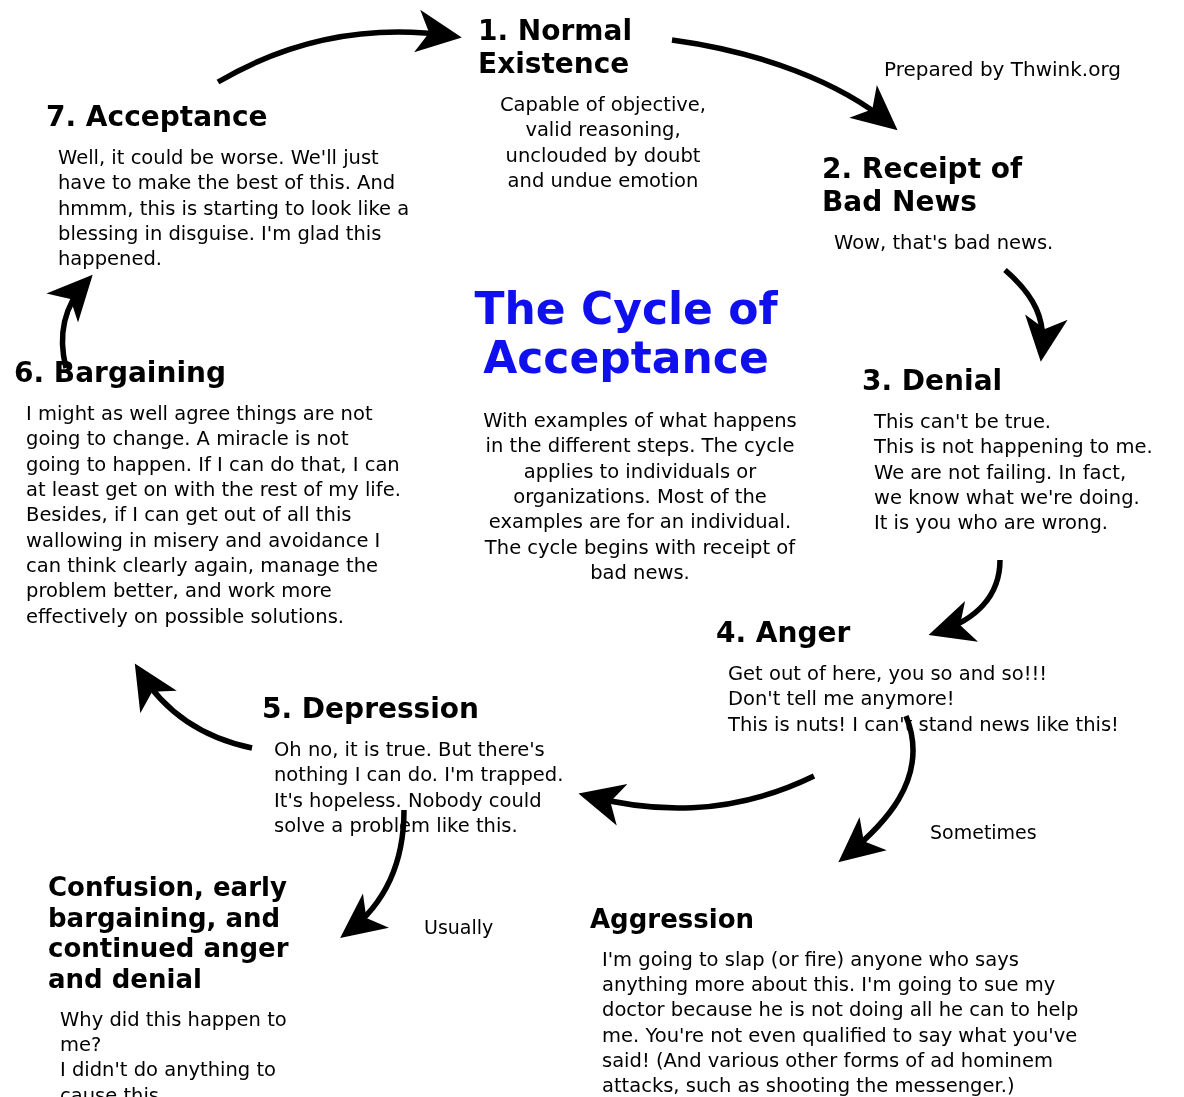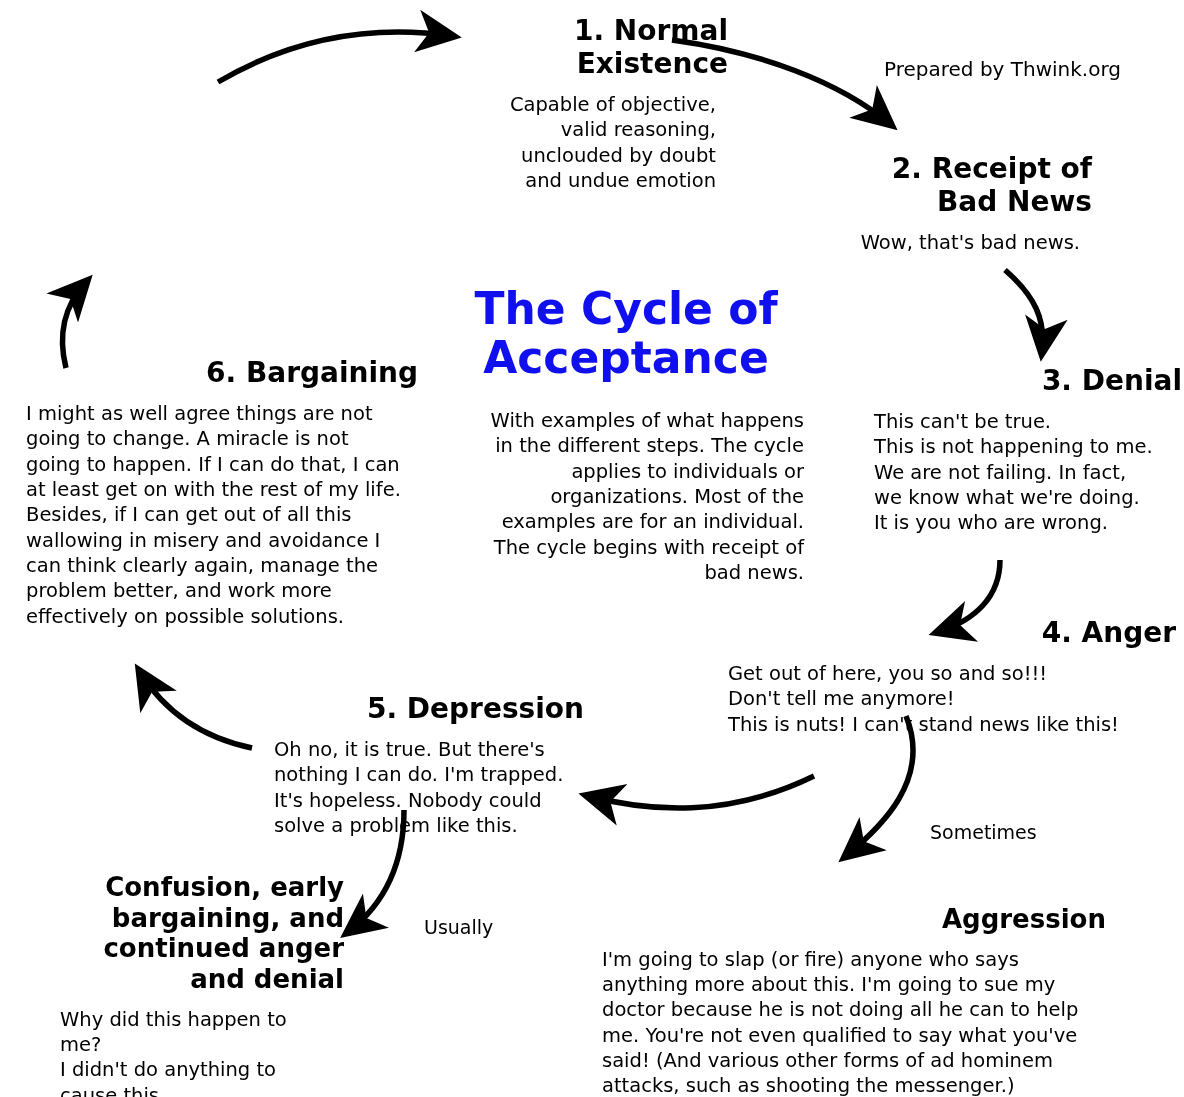--- a/index.html
+++ b/index.html
@@ -35,21 +35,21 @@
     margin: 0 0 4px 0;
   }
   .body-text {
     font-size: 19.5px;
     line-height: 1.30;
     margin: 12px;
     white-space: pre-line;
   }
   .h-lg { font-size: 28px; }
   .h-md { font-size: 26px; }
-  .center { text-align: right; }
+  .center { text-align: left; }
   .title {
     color: #1010ee;
     font-weight: bold;
     font-size: 44px;
     line-height: 1.12;
     text-align: center;
     margin: 12px;
   }
   .prepared {
     font-size: 20px;
@@ -68,21 +68,21 @@
   #n-aggression  { left: 590px; top: 904px; width: 516px; }
   #n-confusion   { left: 48px;  top: 872px; width: 296px; }
   #n-usually     { left: 412px; top: 903px; width: 140px; }
   #n-depression  { left: 262px; top: 692px; width: 322px; }
   #n-bargaining  { left: 14px;  top: 356px; width: 404px; }
   #n-acceptance  { left: 46px;  top: 100px; width: 392px; }
   #n-title       { left: 440px; top: 272px; width: 372px; }
   #n-subtitle    { left: 464px; top: 396px; width: 352px; }
 
   #n-normal .body-text,
-  #n-subtitle .body-text { text-align: right; }
+  #n-subtitle .body-text { text-align: center; }
 </style>
 </head>
 <body>
 
 <div id="canvas">
 
   <svg id="arrows" viewBox="0 0 1184 1097" xmlns="http://www.w3.org/2000/svg">
     <defs>
       <marker id="ah" markerWidth="9" markerHeight="9" refX="6.4" refY="4.5" orient="auto" markerUnits="strokeWidth">
         <path d="M0,0.6 L8.2,4.5 L0,8.4 L2.2,4.5 Z" fill="#000000"></path>
@@ -169,20 +169,24 @@
   <div class="node" id="n-depression">
     <p class="heading h-lg center">5. Depression</p>
     <p class="body-text">Oh no, it is true. But there's nothing I can do. I'm trapped. It's hopeless. Nobody could solve a problem like this.</p>
   </div>
 
   <div class="node" id="n-bargaining">
     <p class="heading h-lg center">6. Bargaining</p>
     <p class="body-text">I might as well agree things are not going to change. A miracle is not going to happen. If I can do that, I can at least get on with the rest of my life. Besides, if I can get out of all this wallowing in misery and avoidance I can think clearly again, manage the problem better, and work more effectively on possible solutions.</p>
   </div>
 
+  <div class="node" id="n-acceptance">
+    <p class="heading h-lg center">7. Acceptance</p>
+    <p class="body-text">Well, it could be worse. We'll just have to make the best of this. And hmmm, this is starting to look like a blessing in disguise. I'm glad this happened.</p>
+  </div>
 
   <div class="node" id="n-title">
     <p class="title">The Cycle of Acceptance</p>
   </div>
 
   <div class="node" id="n-subtitle">
     <p class="body-text">With examples of what happens in the different steps. The cycle applies to individuals or organizations. Most of the examples are for an individual. The cycle begins with receipt of bad news.</p>
   </div>
 
 </div>

